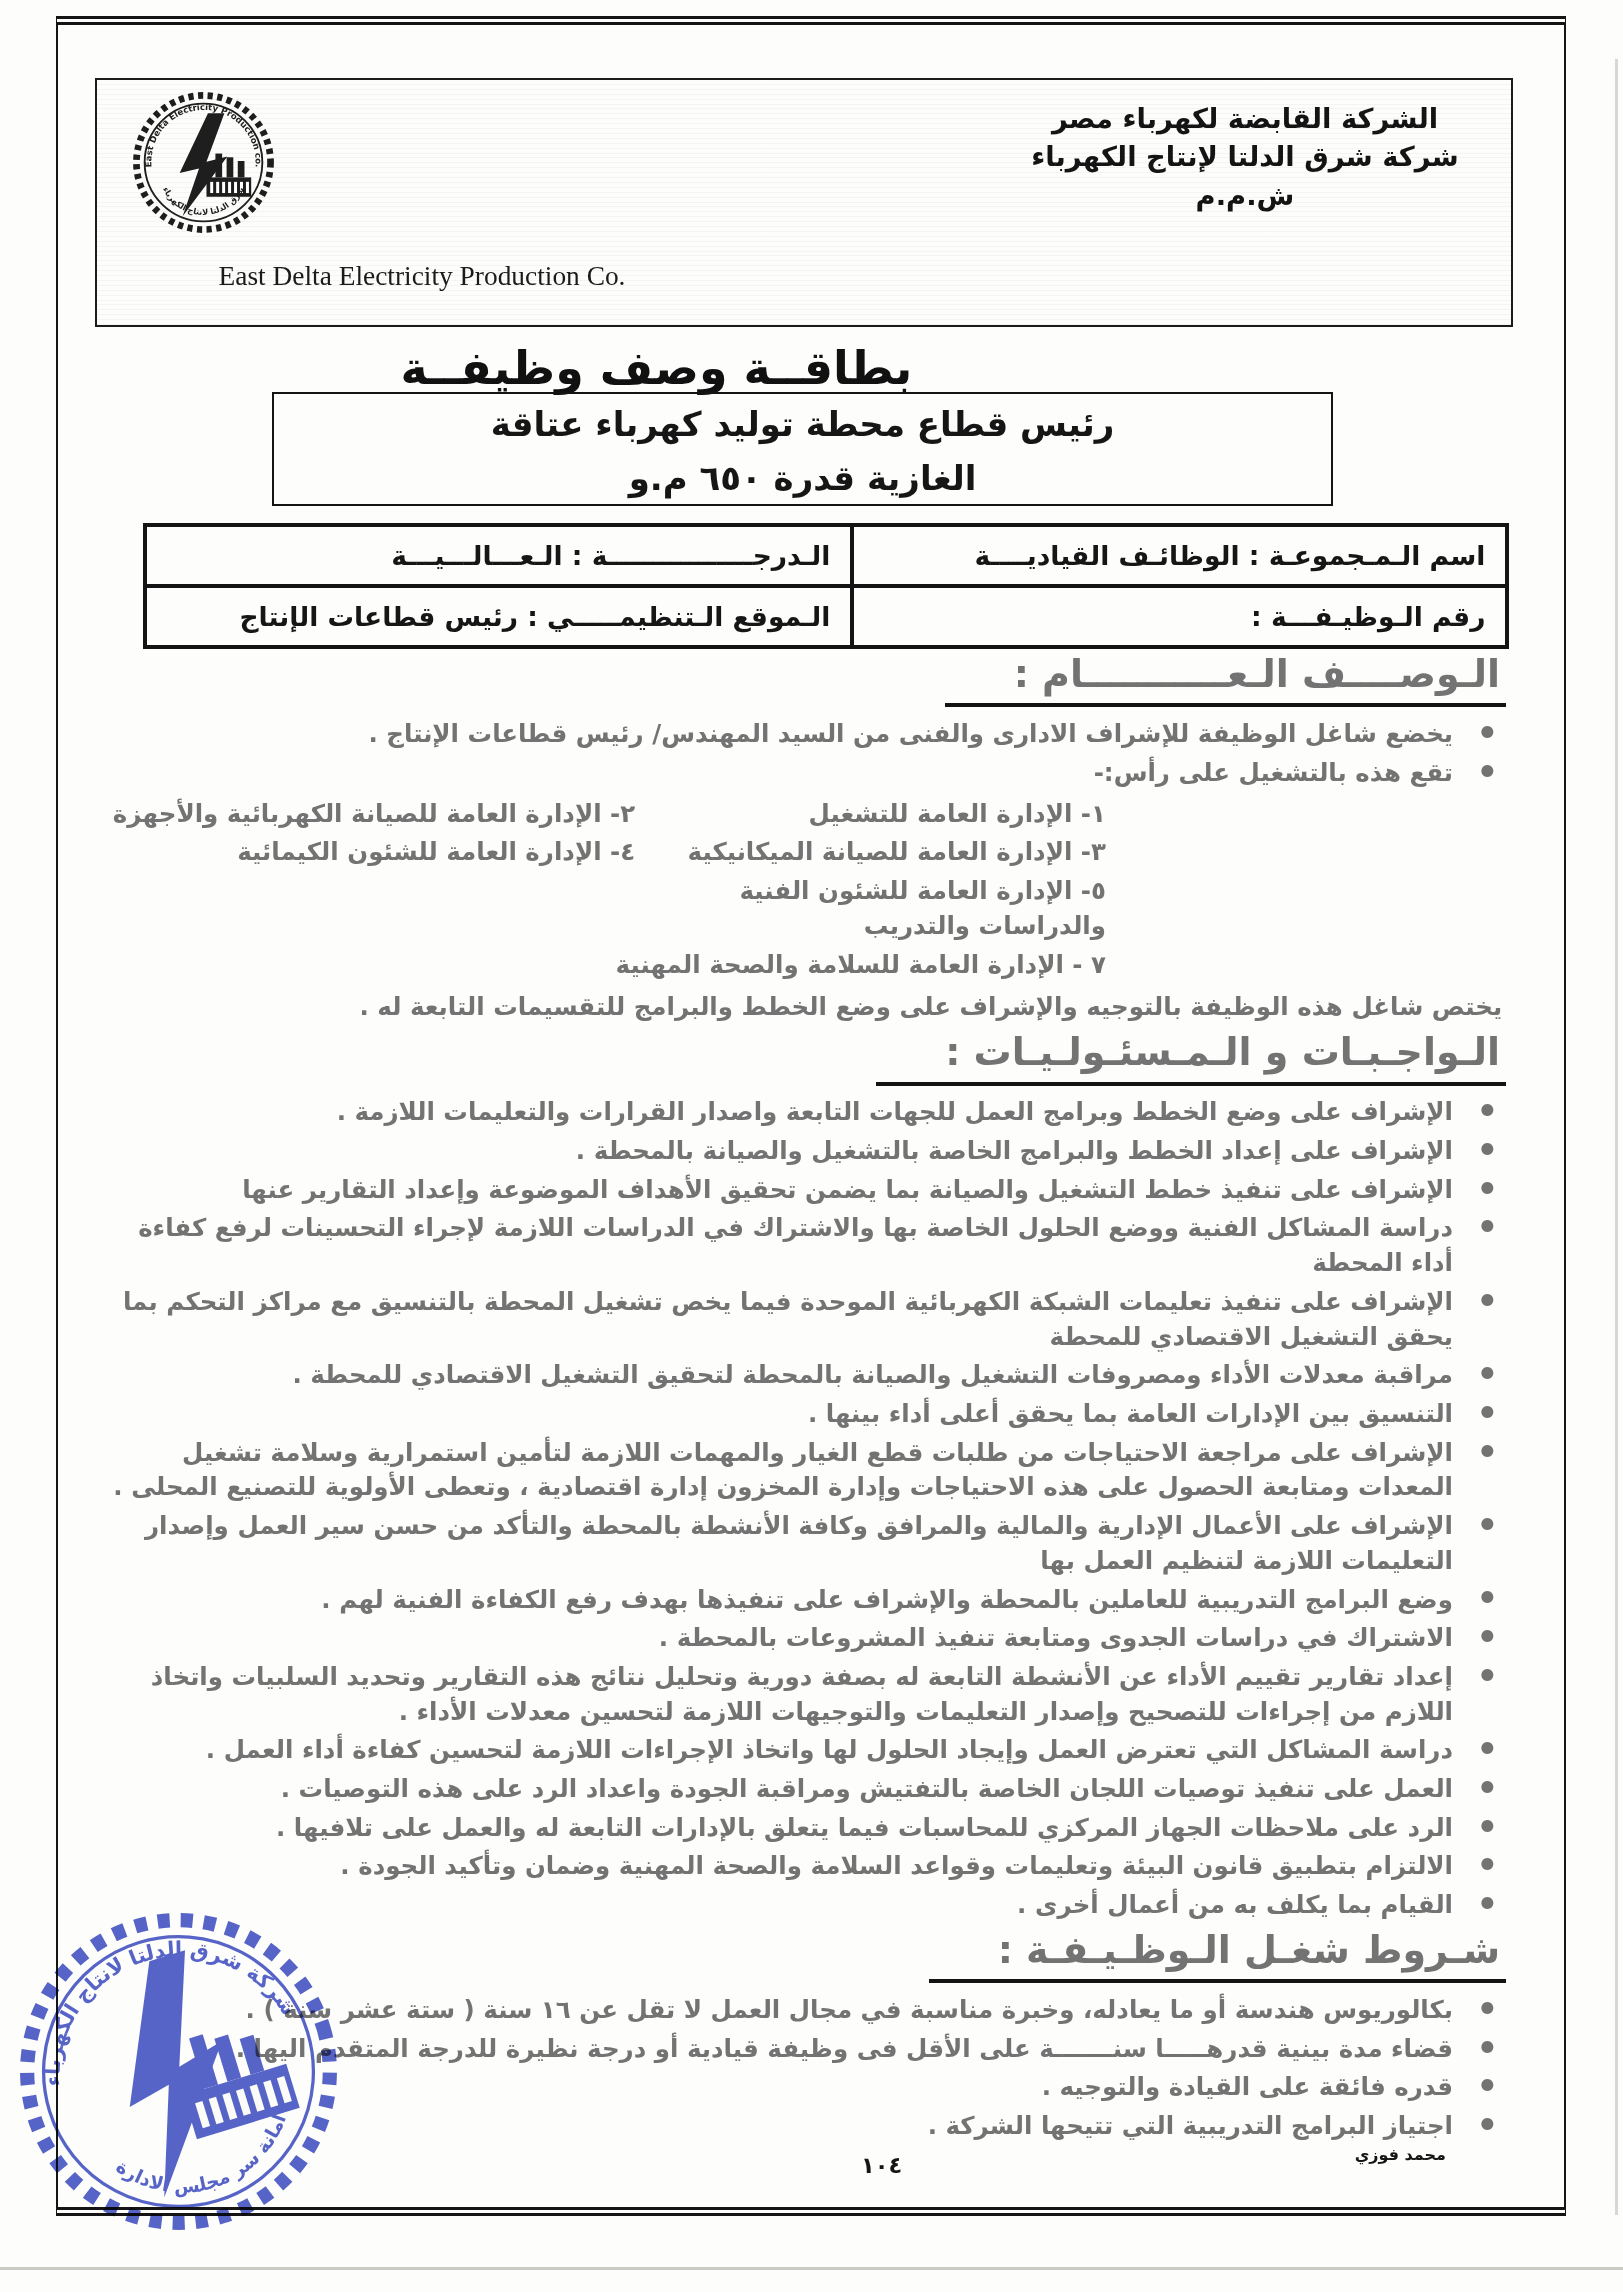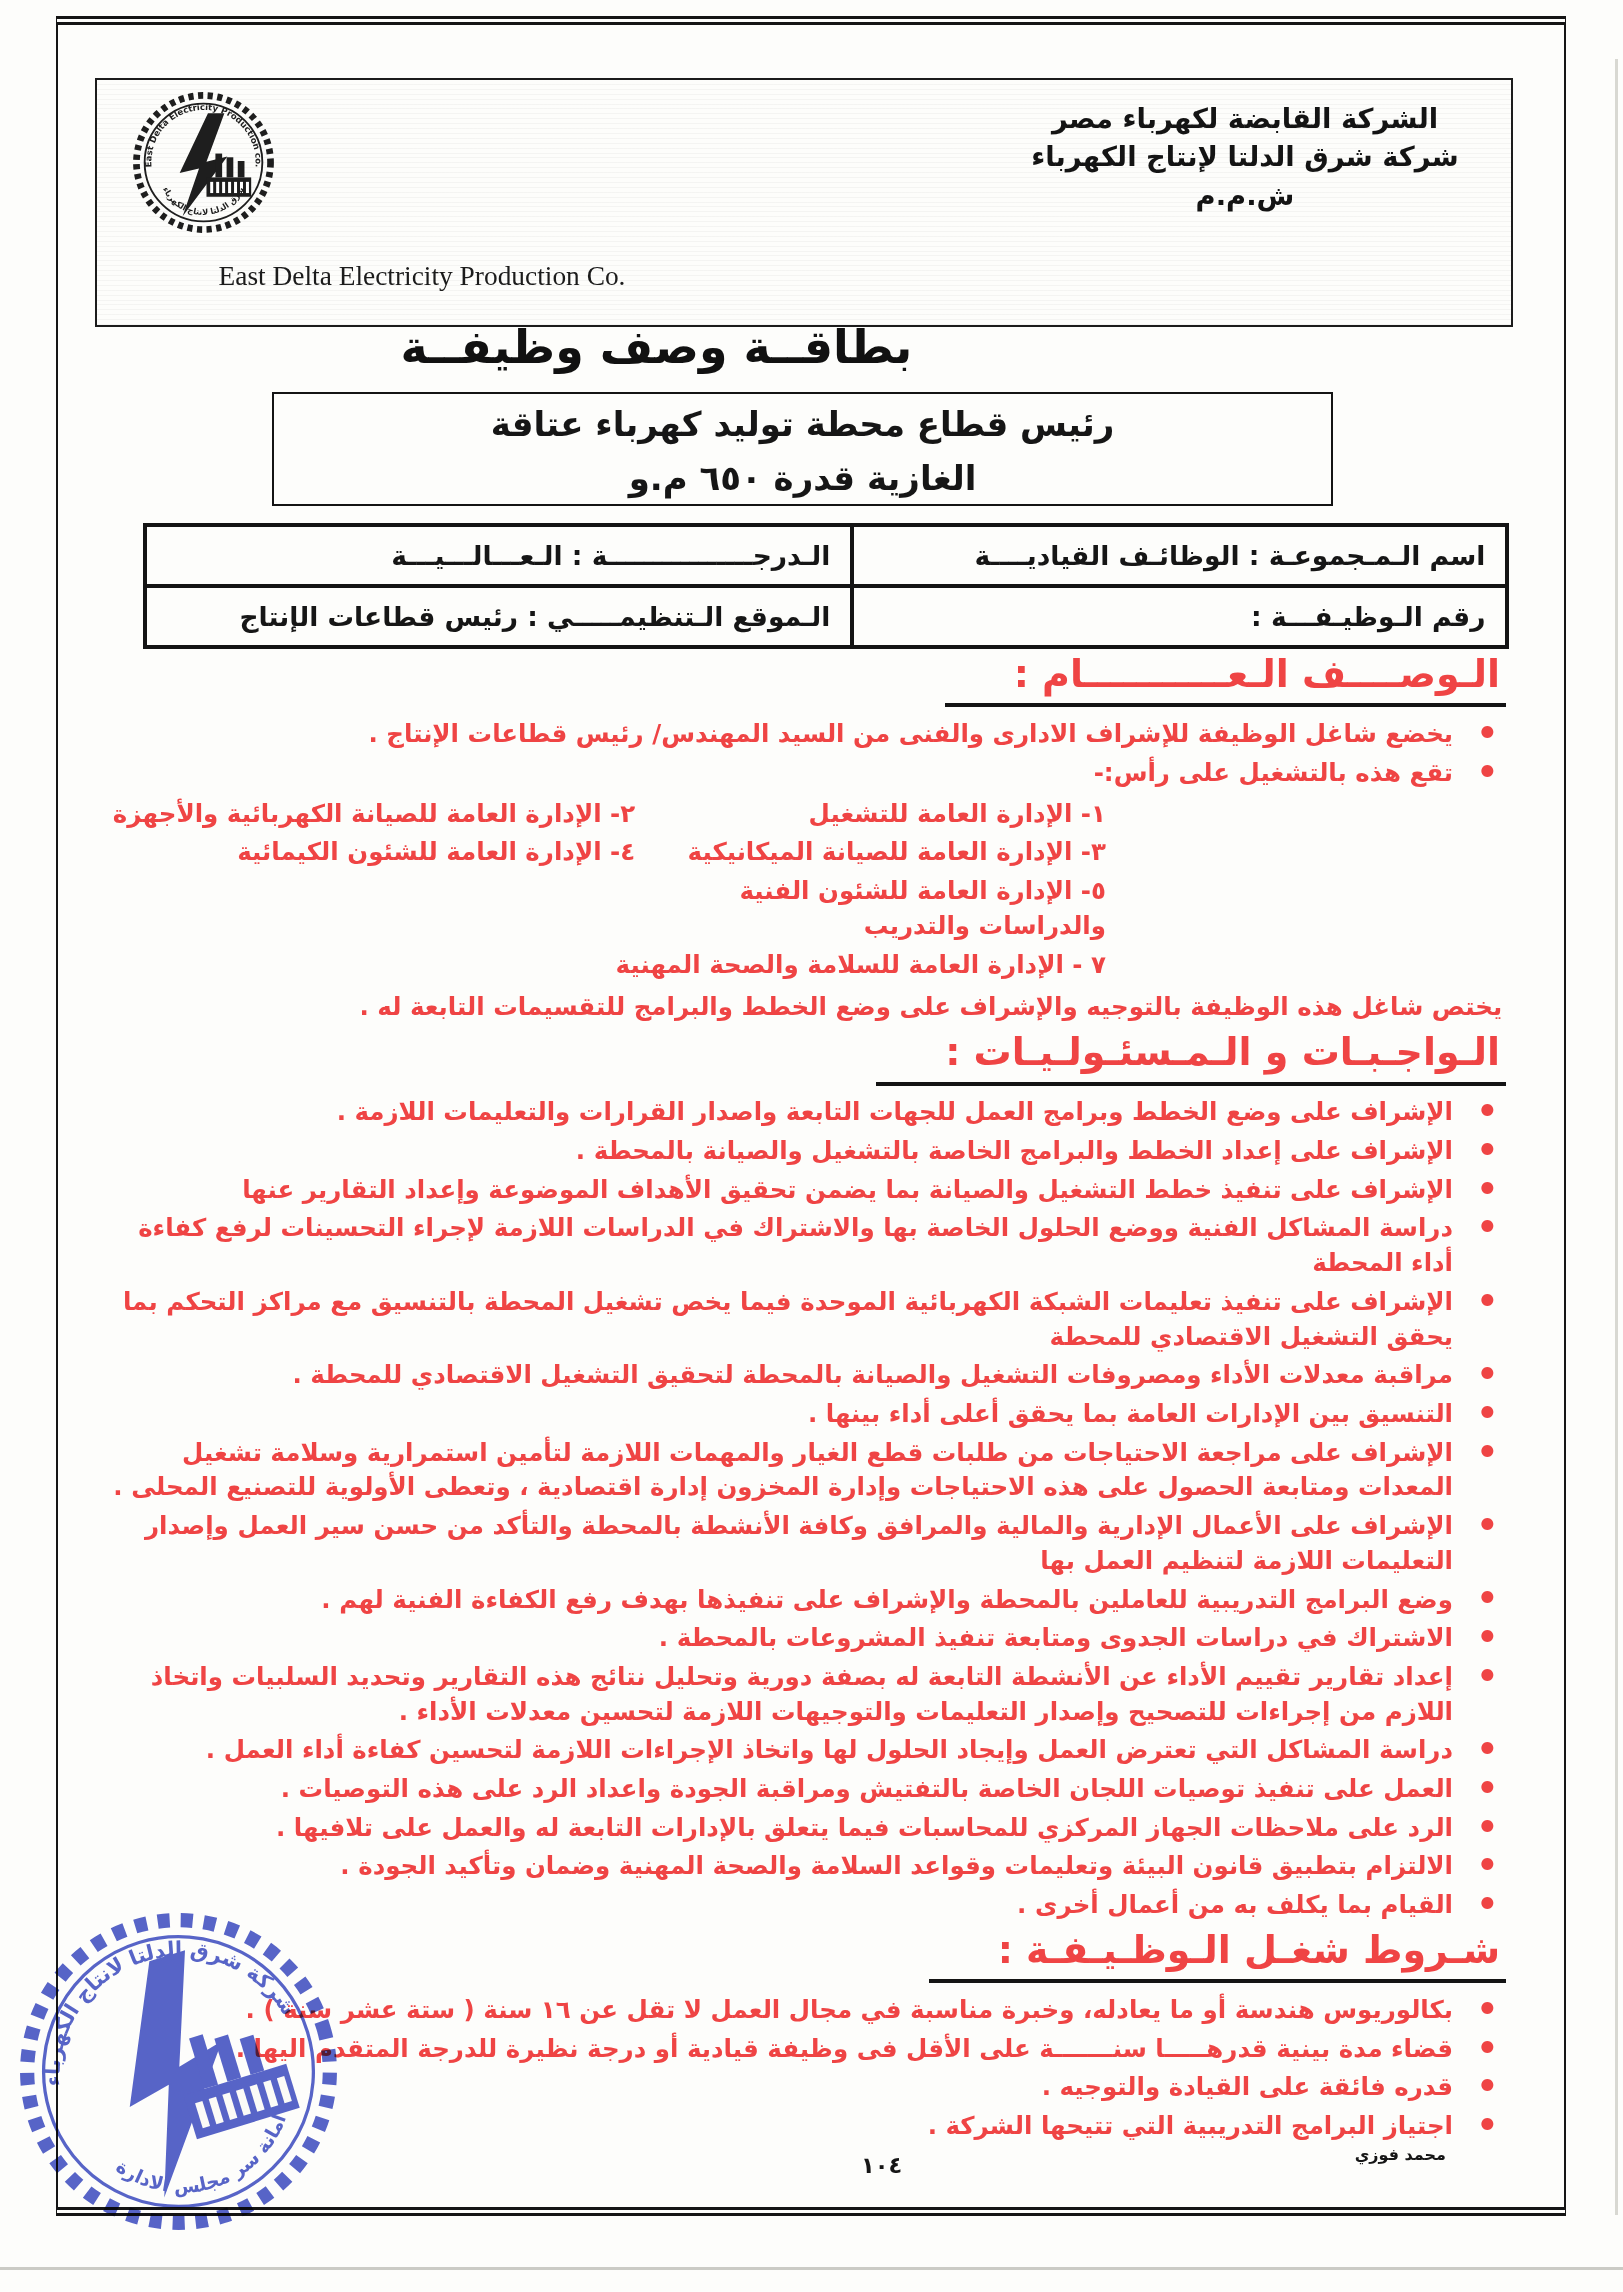--- a/index.html
+++ b/index.html
@@ -12,33 +12,33 @@
   
   .header-box{position:absolute;left:95px;top:78px;width:1414px;height:245px;
     border:2.9px solid #1c1c1c;
     background:repeating-linear-gradient(0deg, rgba(0,0,0,0.035) 0 1px, transparent 1px 4.9px);}
   .logo{position:absolute;left:129px;top:88px;width:149px;height:149px;}
   .en-name{position:absolute;left:118px;top:261px;width:608px;text-align:center;
     font-family:"Liberation Serif","DejaVu Serif",serif;font-size:27.4px;color:#1b1b1b;}
   .ar-block{position:absolute;left:1010px;top:100px;width:470px;text-align:center;direction:rtl;
     font-size:27.4px;font-weight:bold;line-height:1.4;color:#141414;}
   
-  .doc-title{position:absolute;left:137px;top:320px;width:1039px;text-align:center;direction:rtl;
+  .doc-title{position:absolute;left:137px;top:341px;width:1039px;text-align:center;direction:rtl;
     font-size:46px;font-weight:bold;letter-spacing:9.8px;color:#111;}
   .job-box{position:absolute;left:272px;top:392px;width:1061px;height:114px;border:2.9px solid #141414;
     text-align:center;direction:rtl;font-size:34px;font-weight:bold;letter-spacing:5.9px;
     line-height:1.58;padding-top:4px;box-sizing:border-box;}
   
   .info-table{position:absolute;left:143px;top:523px;width:1362px;direction:rtl;
     display:grid;grid-template-columns:655px 1fr;border:2.9px solid #141414;}
   .info-cell{border:2px solid #141414;height:57px;display:flex;align-items:center;
     padding:0 19.6px;font-size:26.5px;font-weight:bold;letter-spacing:1px;white-space:nowrap;}
   
   .body-flow{position:absolute;left:106px;top:647px;width:1400px;direction:rtl;text-align:right;
-    font-size:24.5px;font-weight:bold;line-height:1.42;color:#ef4444;}
+    font-size:24.5px;font-weight:bold;line-height:1.42;color:#737373;}
   .sec-heading-row{margin:5.9px 0 9.8px 0;}
   .sec-heading{display:inline-block;font-size:38px;font-weight:bold;letter-spacing:2.9px;
     border-bottom:4.9px solid #141414;padding:0 5.9px 6.9px 69px;line-height:1.15;}
   ul.dotlist{list-style:none;margin:0;padding:0;}
   ul.dotlist li{position:relative;padding-right:53px;margin:3.9px 0;}
   ul.dotlist li::before{content:"●";position:absolute;right:11.8px;top:2.9px;font-size:15.7px;}
   .org-grid{display:grid;grid-template-columns:461px 1fr;direction:rtl;margin-right:400px;
     column-gap:9.8px;}
   .org-grid .org-item{margin:2px 0;}
   .org-item7{margin-right:400px;margin-top:2px;}

